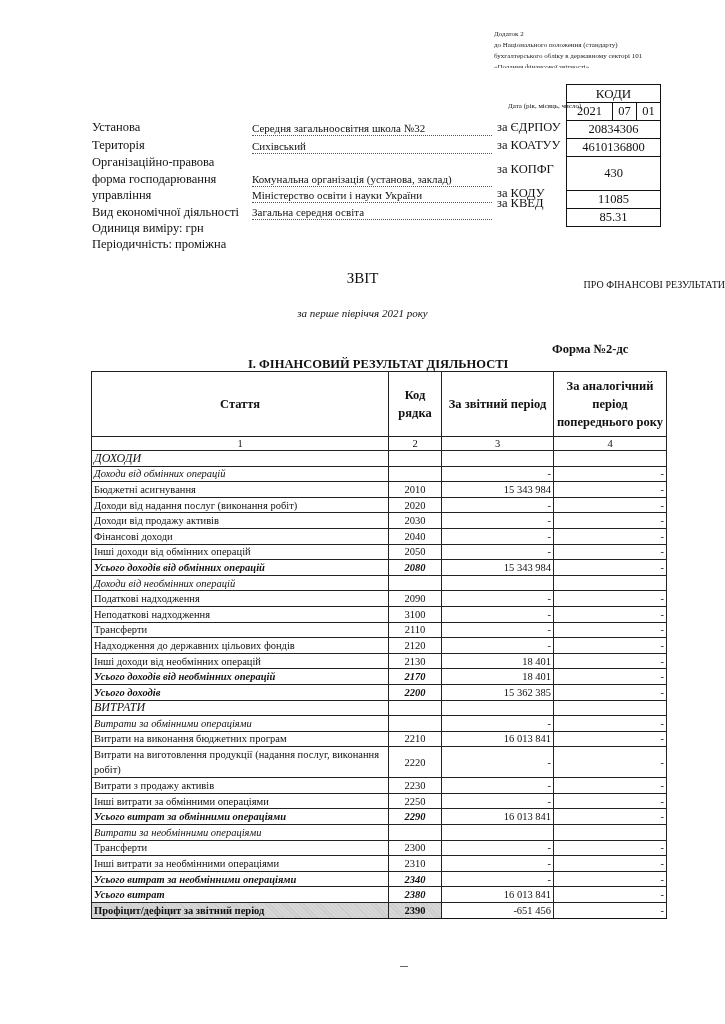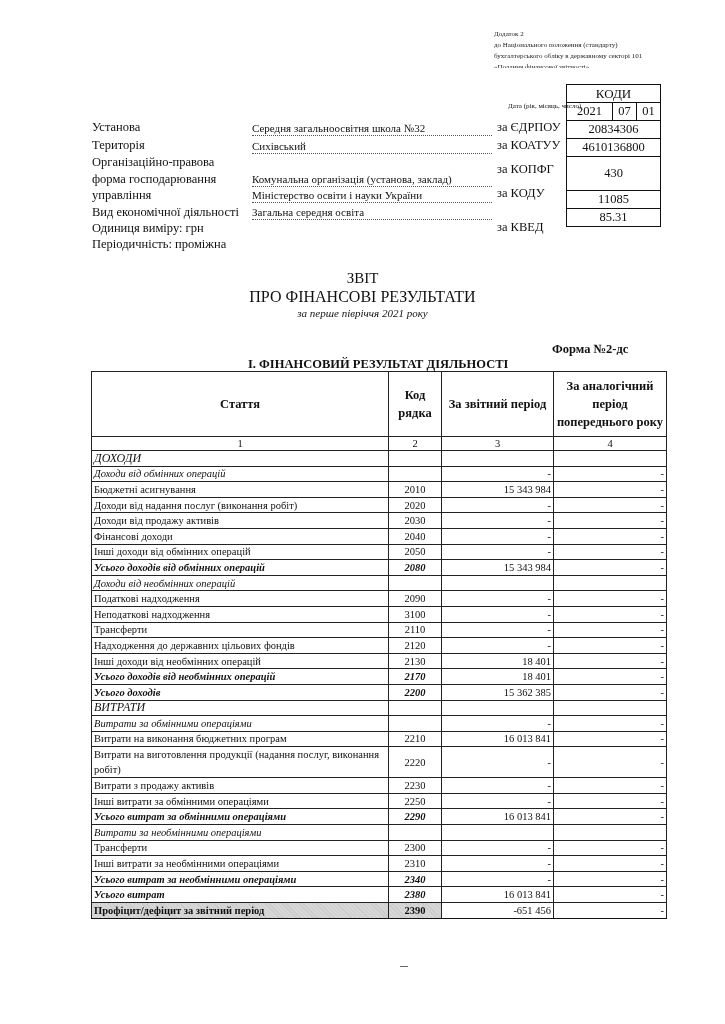--- a/index.html
+++ b/index.html
@@ -24,21 +24,21 @@
   .za { left:497px; font-size:12.5px; white-space:nowrap; }
 
   
   .lbl { left:92px; font-size:12.5px; white-space:nowrap; }
   .val { left:252px; font-size:11px; white-space:nowrap; width:240px;
          border-bottom:1px dotted #555; line-height:14px; }
 
   
   .title { left:0; width:725px; text-align:center; font-weight:normal; }
   .t1 { top:270px; font-size:15px; }
-  .t2 { top:288px; font-size:16px; }
+  .t2 { top:279px; font-size:10px;text-align:right; }
   .t3 { top:307px; font-size:11px; font-style:italic; }
   .form { left:552px; top:342px; font-size:12.5px; font-weight:bold; }
   .section { left:248px; top:357px; font-size:12.5px; font-weight:bold; }
 
   
   .main { left:91px; top:371px; }
   .main table { border-collapse:collapse; table-layout:fixed; width:575px; }
   .main td, .main th { border:1px solid #222; font-size:10.5px; padding:0 2px;
                        height:14.6px; line-height:13px; overflow:hidden; }
   .main th { font-weight:bold; font-size:12.5px; line-height:18px; height:64px; }
@@ -94,21 +94,21 @@
     <tr>
           <td colspan="3">85.31</td>
         </tr>
   </tbody>
     </table>
 </div>
 <div class="abs za" style="top:120px">за ЄДРПОУ</div>
 <div class="abs za" style="top:138px">за КОАТУУ</div>
 <div class="abs za" style="top:162px">за КОПФГ</div>
 <div class="abs za" style="top:186px">за КОДУ</div>
-<div class="abs za" style="top:220px">за КВЕД</div>
+<div class="abs za" style="top:196px">за КВЕД</div>
 
 <div class="abs lbl" style="top:120px">Установа</div>
 <div class="abs val" style="top:121px">Середня загальноосвітня школа №32</div>
 <div class="abs lbl" style="top:138px">Територія</div>
 <div class="abs val" style="top:139px">Сихівський</div>
 <div class="abs lbl" style="top:155px">Організаційно-правова</div>
 <div class="abs lbl" style="top:172px">форма господарювання</div>
 <div class="abs val" style="top:172px">Комунальна організація (установа, заклад)</div>
 <div class="abs lbl" style="top:188px">управління</div>
 <div class="abs val" style="top:188px">Міністерство освіти і науки України</div>

